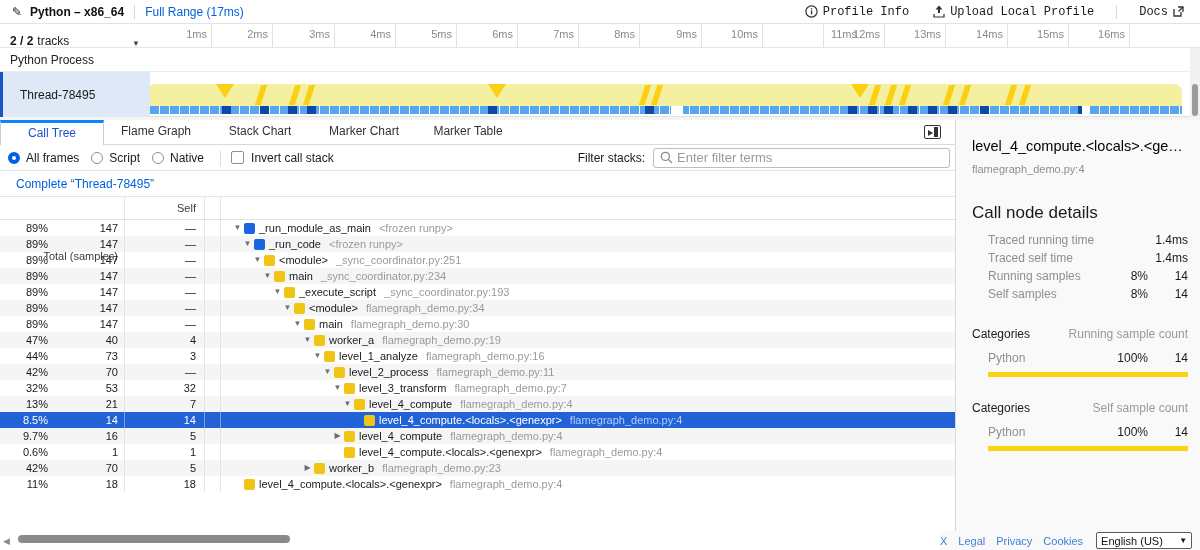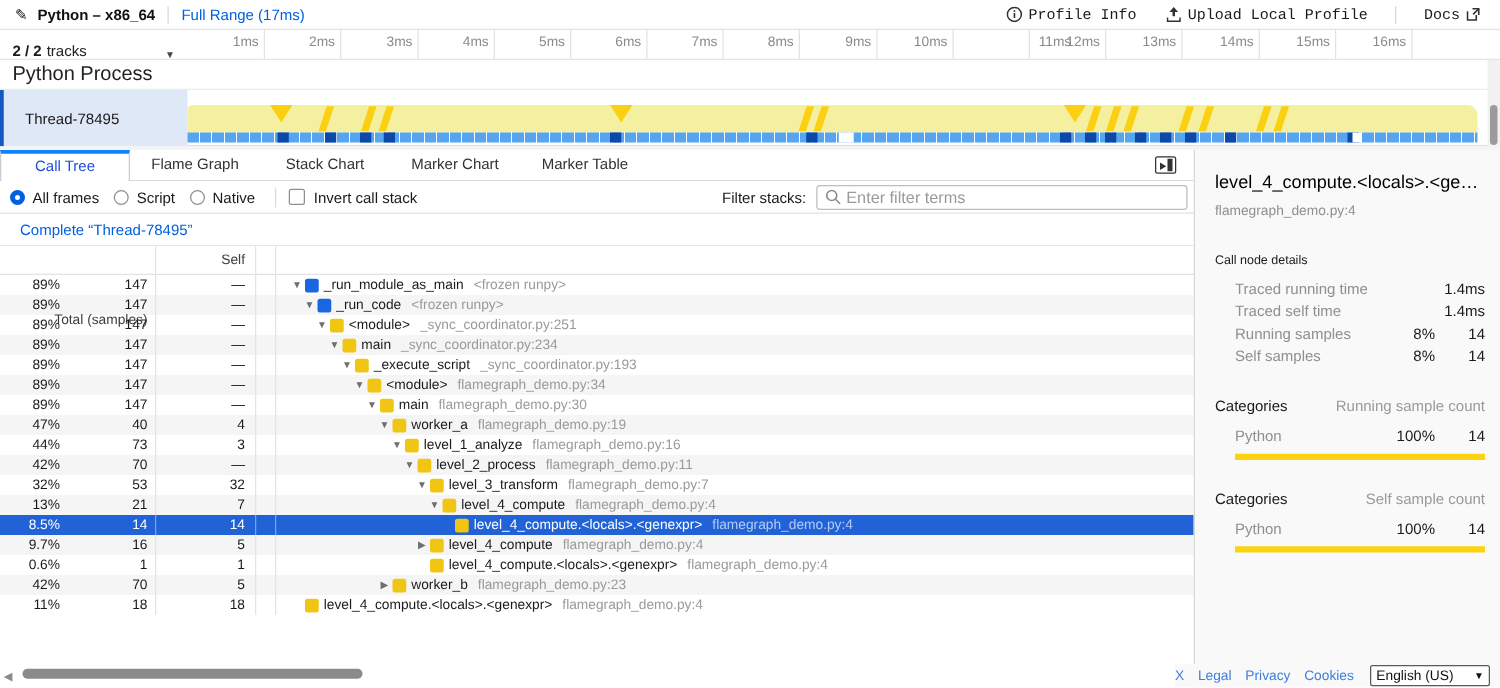--- a/index.html
+++ b/index.html
@@ -22,21 +22,21 @@
   .ruler { position:absolute; top:24px; left:0; width:1200px; height:24px; background:#fff; border-bottom:1px solid #e6e6e6; }
   .tracks-btn { position:absolute; left:0; top:0; width:150px; height:24px; display:flex; align-items:flex-end; padding-left:10px; cursor:pointer; }
   .tracks-btn .strong { font-weight:bold; }
   .tracks-btn .rest { margin-left:4px; color:#222; }
   .tracks-caret { position:absolute; right:10px; font-size:8px; color:#444; }
   .tick-line { position:absolute; top:0; width:1px; height:23px; background:#e2e2e2; }
   .tick-label { position:absolute; top:4px; width:60px; text-align:right; font-size:11px; color:#8a8a8a; }
 
   
   .process-row { position:absolute; top:48px; left:0; width:1200px; height:24px; background:#fff;
-    border-bottom:1px solid #ececec; display:flex; align-items:center; padding-left:10px; font-size:16px; color:#222; }
+    border-bottom:1px solid #ececec; display:flex; align-items:center; padding-left:10px; font-size:12px; color:#222; }
   .thread-row { position:absolute; top:72px; left:0; width:1200px; height:45px; background:#fff; border-bottom:1px solid #e0e0e0; }
   .thread-label { position:absolute; left:0; top:0; width:150px; height:45px; background:#dfe8f7;
     border-left:3px solid #1657c4; display:flex; align-items:center; padding-left:17px; font-size:12px; color:#1a1a1a; cursor:pointer; }
   .track-graph { position:absolute; left:150px; top:0; width:1032px; height:45px; }
   .activity-band { position:absolute; left:0; top:12px; width:1032px; height:22px; background:#f4f09f; border-radius:4px 8px 0 0; }
   .marker-tri { position:absolute; top:0; width:0; height:0; border-left:9px solid transparent; border-right:9px solid transparent; border-top:14px solid #fcd012; }
   .marker-slash { position:absolute; top:1px; width:6px; height:20px; background:#fcd012; transform:skewX(-18deg); }
   .sample-strip { position:absolute; left:0; top:34px; width:1032px; height:8px;
     background:repeating-linear-gradient(90deg,#56a5f0 0px,#56a5f0 9px,#ffffff 9px,#ffffff 10px); }
   .sample-dark { position:absolute; top:0; width:9px; height:8px; background:#0d47a8; }
@@ -95,21 +95,21 @@
   .fn-file { color:#9a9a9a; margin-left:8px; }
   .tree-row.selected .fn-name { color:#fff; }
   .tree-row.selected .fn-file { color:#b6c9f2; }
   .tree-row.selected .cell-total, .tree-row.selected .cell-self, .tree-row.selected .cell-spacer { border-right-color:rgba(255,255,255,.4); }
   .tree-row.selected .twisty { color:#fff; }
 
   
   .sidebar { position:absolute; top:120px; left:955px; width:245px; height:430px; background:#f9f9fa; border-left:1px solid #d8d8d8; padding:16px 12px 0 16px; }
   .sb-title { font-size:14.5px; color:#000; white-space:nowrap; overflow:hidden; text-overflow:ellipsis; margin-top:2px; }
   .sb-subtitle { font-size:11px; color:#8f8f8f; margin-top:9px; }
-  .sb-section { font-size:10px; color:#1a1a1a; margin-top:28px; margin-bottom:8px; }
+  .sb-section { font-size:17px; color:#1a1a1a; margin-top:28px; margin-bottom:8px; }
   .sb-row { display:flex; height:18px; line-height:18px; font-size:12px; }
   .sb-label { flex:1; color:#8f8f8f; padding-left:16px; }
   .sb-pct { width:44px; text-align:right; color:#1a1a1a; }
   .sb-val { width:40px; text-align:right; color:#1a1a1a; }
   .cat-block { margin-top:24px; }
   .cat-hdr { display:flex; font-size:12px; margin-bottom:8px; }
   .cat-hdr .cat-title { flex:1; color:#1a1a1a; }
   .cat-hdr .cat-sub { color:#9a9a9a; }
   .cat-bar { height:5px; background:#fbd30e; margin:5px 0 0 16px; }
 

